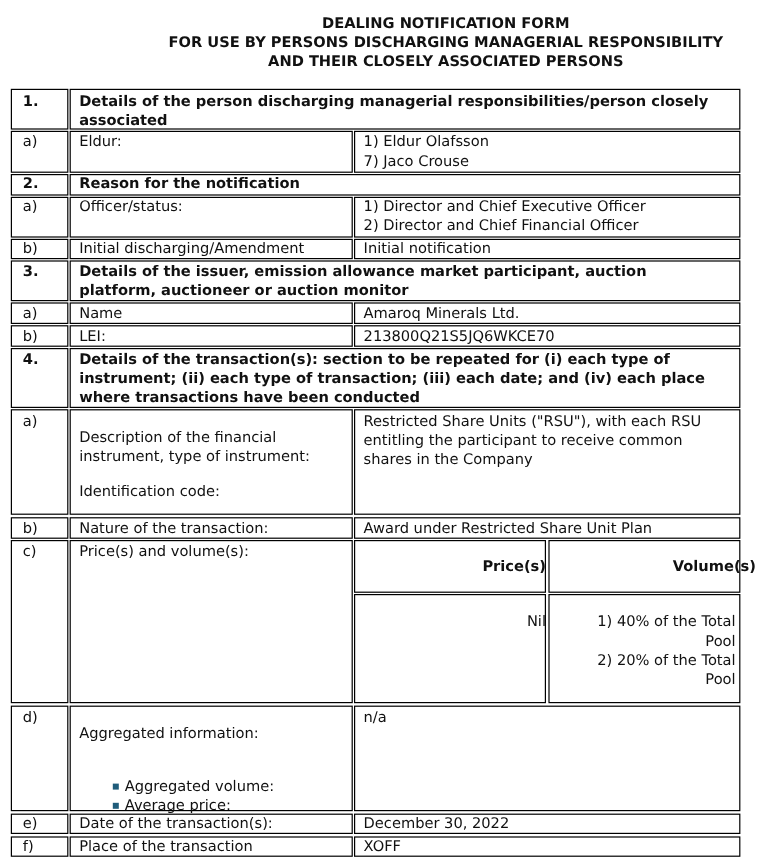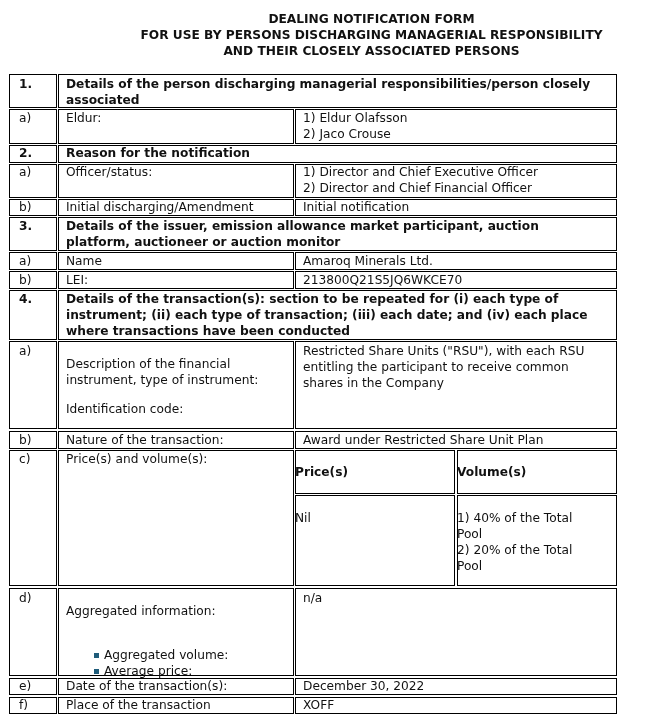--- a/index.html
+++ b/index.html
@@ -11,21 +11,21 @@
     .title {
       position: absolute; left: 0; top: 11px; width: 649px;
       text-align: center; font-weight: bold; font-size: 12.2px; line-height: 16px;
     }
     .title .t1 { position: relative; left: 47px; }
     .title .t2 { position: relative; left: 47px; }
     .title .t3 { position: relative; left: 47px; }
     .box { position: absolute; border: 1px solid #000; box-sizing: border-box; }
     .cell-text { position: absolute; white-space: pre-line; }
     .b { font-weight: bold; }
-    .c { text-align: left; }
+    .c { text-align: right; }
     .bullet {
       display: inline-block; width: 5px; height: 5px; background: #1f5c7a;
       margin-right: 5px; vertical-align: 1px;
     }
   </style>
 </head>
 <body>
 
 <div class="title">
   <div class="t1">DEALING NOTIFICATION FORM</div>
@@ -37,21 +37,21 @@
 <div class="cell-text b" style="left:19px;top:76px;">1.</div>
 <div class="box" style="left:58px;top:74px;width:559px;height:34px;"></div>
 <div class="cell-text b" style="left:66px;top:76px;width:540px;">Details of the person discharging managerial responsibilities/person closely associated</div>
 
 <div class="box" style="left:9px;top:109px;width:48px;height:35px;"></div>
 <div class="cell-text" style="left:19px;top:110px;">a)</div>
 <div class="box" style="left:58px;top:109px;width:236px;height:35px;"></div>
 <div class="cell-text" style="left:66px;top:110px;">Eldur:</div>
 <div class="box" style="left:295px;top:109px;width:322px;height:35px;"></div>
 <div class="cell-text" style="left:303px;top:110px;">1) Eldur Olafsson
-2) Jaco Crouse</div>
+7) Jaco Crouse</div>
 
 <div class="box" style="left:9px;top:145px;width:48px;height:18px;"></div>
 <div class="cell-text b" style="left:19px;top:145px;">2.</div>
 <div class="box" style="left:58px;top:145px;width:559px;height:18px;"></div>
 <div class="cell-text b" style="left:66px;top:145px;">Reason for the notification</div>
 
 <div class="box" style="left:9px;top:164px;width:48px;height:34px;"></div>
 <div class="cell-text" style="left:19px;top:164px;">a)</div>
 <div class="box" style="left:58px;top:164px;width:236px;height:34px;"></div>
 <div class="cell-text" style="left:66px;top:164px;">Officer/status:</div>
@@ -106,21 +106,21 @@
 <div class="cell-text" style="left:303px;top:432px;">Award under Restricted Share Unit Plan</div>
 
 <div class="box" style="left:9px;top:450px;width:48px;height:136px;"></div>
 <div class="cell-text" style="left:19px;top:451px;">c)</div>
 <div class="box" style="left:58px;top:450px;width:236px;height:136px;"></div>
 <div class="cell-text" style="left:66px;top:451px;">Price(s) and volume(s):</div>
 
 <div class="box" style="left:295px;top:450px;width:160px;height:44px;"></div>
 <div class="cell-text b c" style="left:295px;top:464px;width:160px;">Price(s)</div>
 <div class="box" style="left:457px;top:450px;width:160px;height:44px;"></div>
-<div class="cell-text b c" style="left:457px;top:464px;width:160px;">Volume(s)</div>
+<div class="cell-text b c" style="left:470px;top:464px;width:160px;">Volume(s)</div>
 
 <div class="box" style="left:295px;top:495px;width:160px;height:91px;"></div>
 <div class="cell-text c" style="left:295px;top:510px;width:160px;">Nil</div>
 <div class="box" style="left:457px;top:495px;width:160px;height:91px;"></div>
 <div class="cell-text c" style="left:457px;top:510px;width:156px;">1) 40% of the Total
 Pool
 2) 20% of the Total
 Pool</div>
 
 <div class="box" style="left:9px;top:588px;width:48px;height:88px;"></div>

